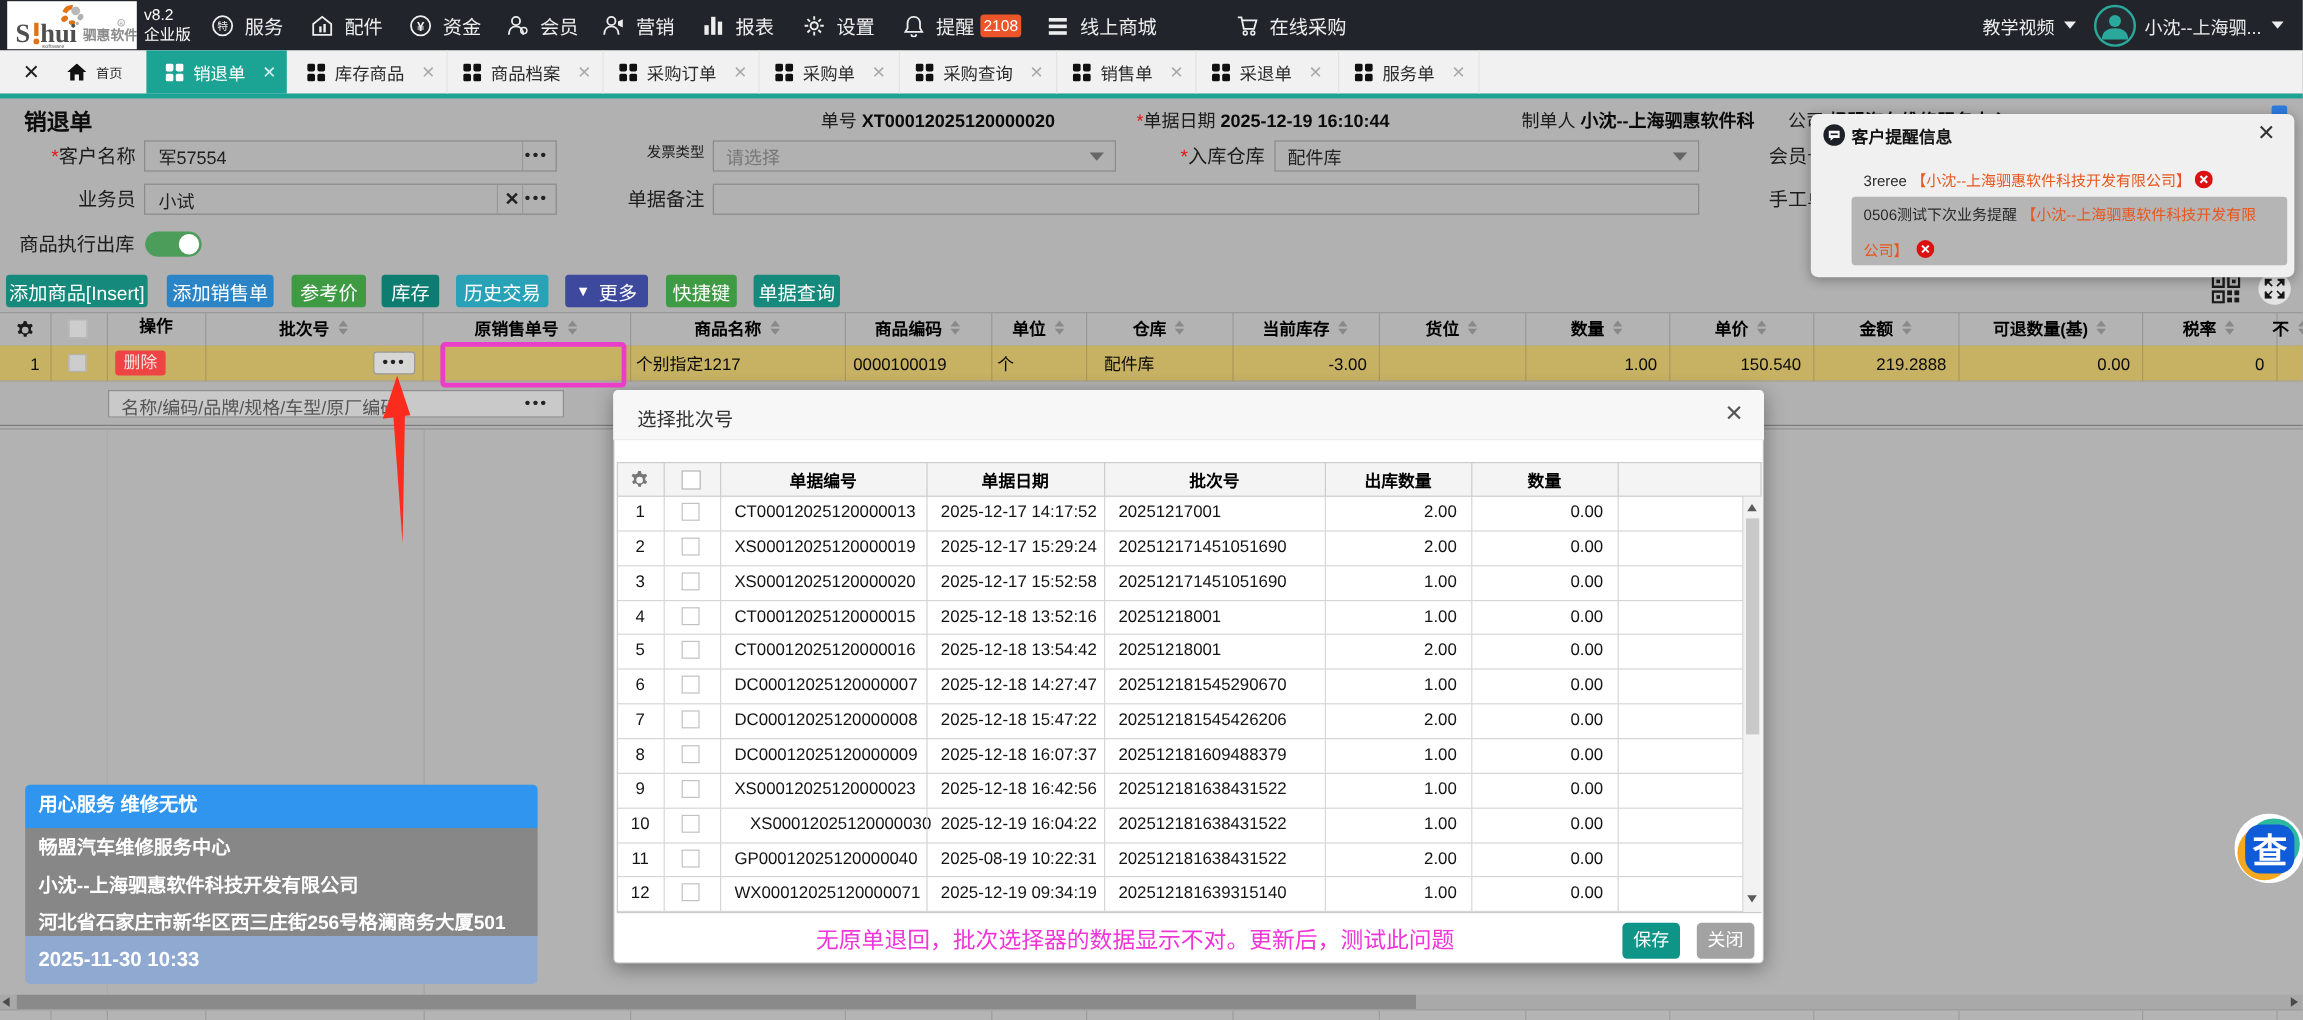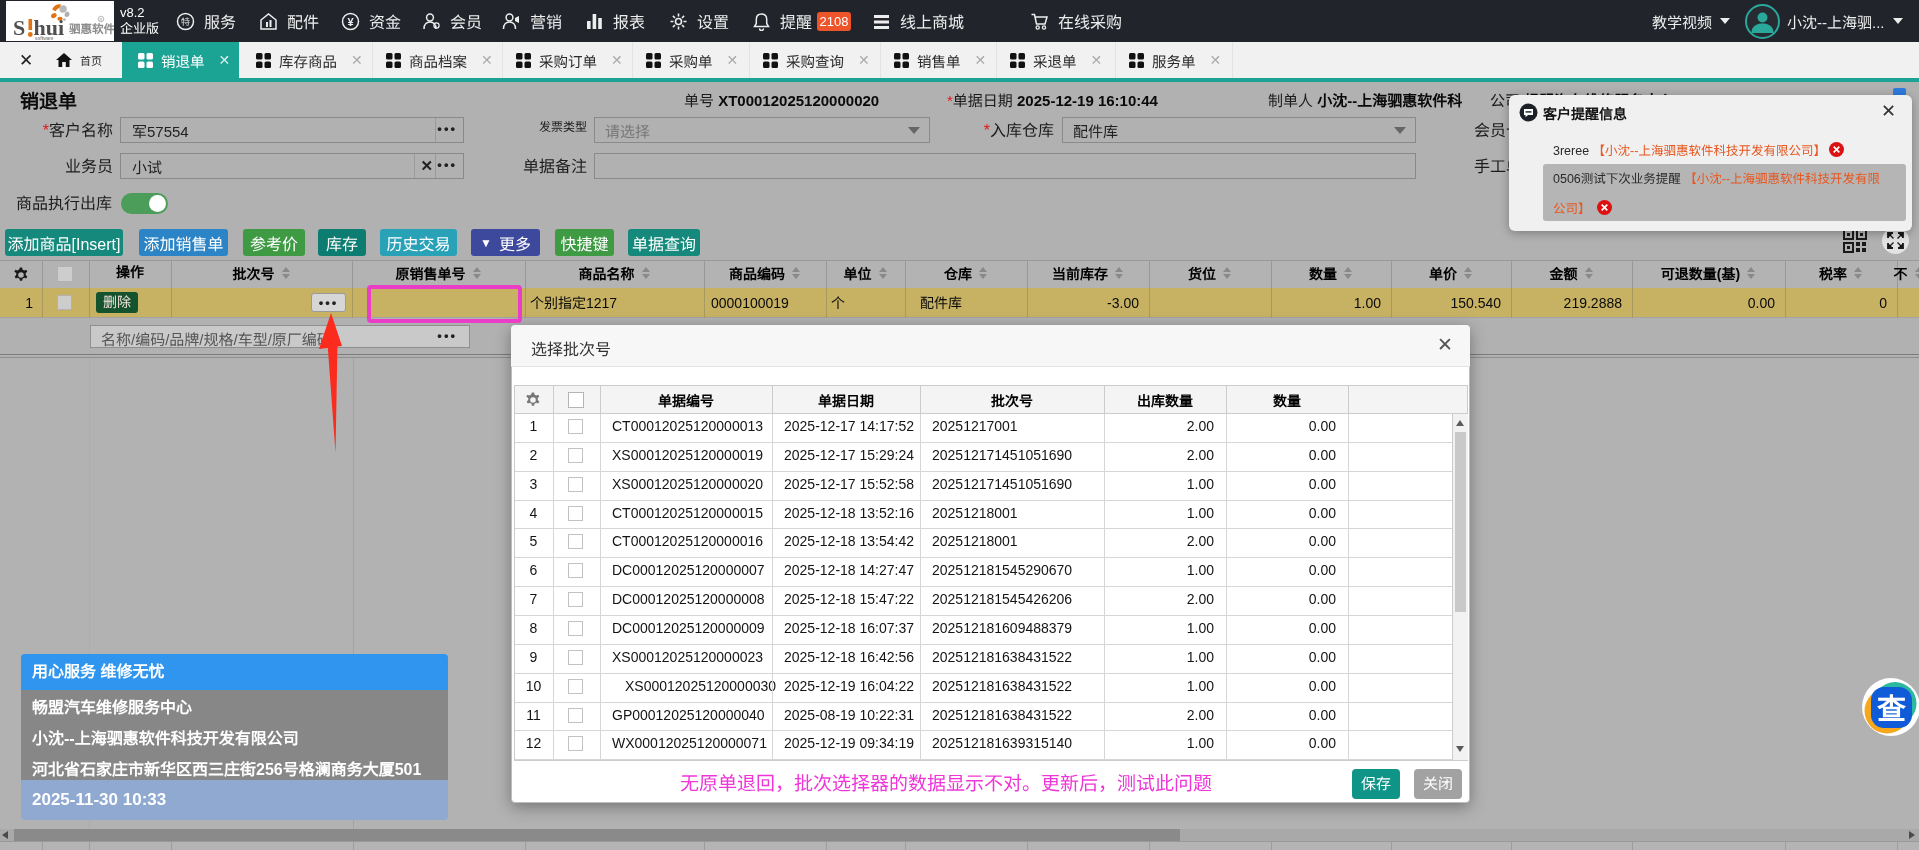--- a/index.html
+++ b/index.html
@@ -392,21 +392,21 @@
 <div class="ab" style="left:1027px;top:288px;width:1px;height:30px;background:#a89a5e"></div>
 <div class="ab" style="left:1149px;top:288px;width:1px;height:30px;background:#a89a5e"></div>
 <div class="ab" style="left:1271px;top:288px;width:1px;height:30px;background:#a89a5e"></div>
 <div class="ab" style="left:1391px;top:288px;width:1px;height:30px;background:#a89a5e"></div>
 <div class="ab" style="left:1511px;top:288px;width:1px;height:30px;background:#a89a5e"></div>
 <div class="ab" style="left:1632px;top:288px;width:1px;height:30px;background:#a89a5e"></div>
 <div class="ab" style="left:1785px;top:288px;width:1px;height:30px;background:#a89a5e"></div>
 <div class="ab" style="left:1897px;top:288px;width:1px;height:30px;background:#a89a5e"></div>
 <div class="rc" style="left:0;top:288px;width:33px;text-align:right">1</div>
 <div class="cb" style="left:57px;top:295px;width:15px;height:15px"></div>
-<div class="ab" style="left:96px;top:292px;width:42px;height:21px;background:#14532d;border-radius:3px;color:#f3e3de;font-size:14px;text-align:center;line-height:21px">删除</div>
+<div class="ab" style="left:96px;top:292px;width:42px;height:21px;background:#ef4444;border-radius:3px;color:#f3e3de;font-size:14px;text-align:center;line-height:21px">删除</div>
 <div class="ab" style="left:311px;top:293px;width:35px;height:19px;background:#d6d6d6;border:1px solid #9a9a9a;border-radius:3px;text-align:center;line-height:15px"><span class="dots">•••</span></div>
 <div class="rc" style="left:530px;top:288px">个别指定1217</div>
 <div class="rc" style="left:711px;top:288px">0000100019</div>
 <div class="rc" style="left:831px;top:288px">个</div>
 <div class="rc" style="left:920px;top:288px">配件库</div>
 <div class="rc" style="left:939px;top:288px;width:200px;text-align:right">-3.00</div>
 <div class="rc" style="left:1181px;top:288px;width:200px;text-align:right">1.00</div>
 <div class="rc" style="left:1301px;top:288px;width:200px;text-align:right">150.540</div>
 <div class="rc" style="left:1422px;top:288px;width:200px;text-align:right">219.2888</div>
 <div class="rc" style="left:1575px;top:288px;width:200px;text-align:right">0.00</div>

